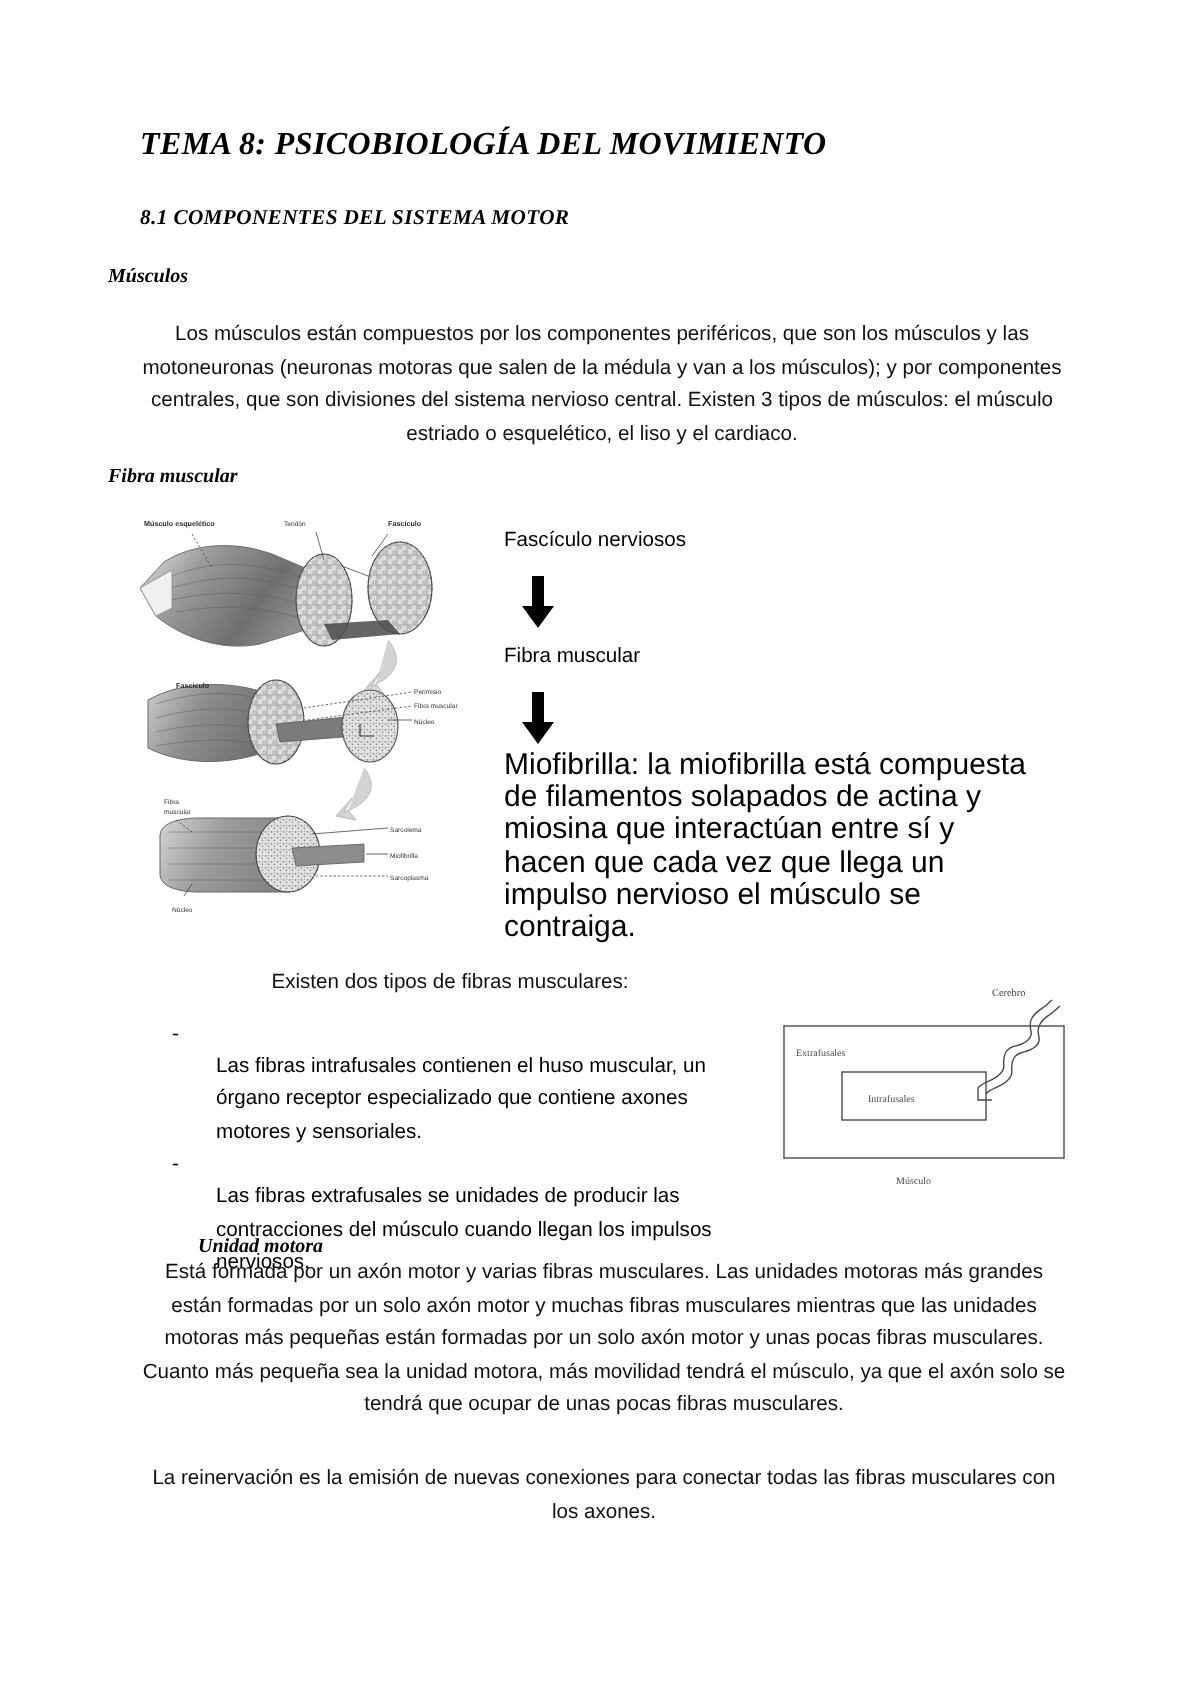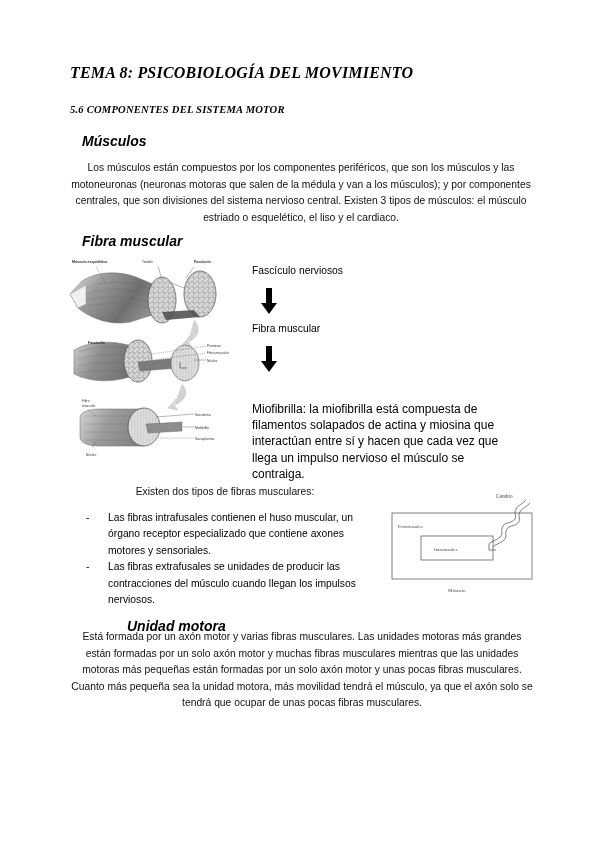--- a/index.html
+++ b/index.html
@@ -42,25 +42,25 @@
     width: 460px;
     font-family: "Liberation Serif", serif;
     font-weight: bold;
     font-style: italic;
     font-size: 10.6px;
     letter-spacing: 0.2px;
     white-space: nowrap;
   }
   .h-run {
     position: absolute;
-    left: 82px;
-    font-family: Liberation Sans, sans-serif;
+    left: 54px;
+    font-family: Liberation Serif, serif;
     font-weight: bold;
     font-style: italic;
-    font-size: 14px;
+    font-size: 10px;
     white-space: nowrap;
   }
   #musculos-heading { top: 133px; }
   #fibra-heading { top: 233px; }
   #unidad-heading { top: 618px; margin-left: 45px; }
 
   .body-text {
     position: absolute;
     left: 70px;
     font-size: 10.3px;
@@ -84,27 +84,27 @@
   }
   .bullet-row {
     display: flex;
     align-items: flex-start;
   }
   .bullet-row + .bullet-row { margin-top: 0px; }
   .bullet-dash {
     width: 22px;
     flex: 0 0 22px;
   }
-  .bullet-text { flex: 1 1 auto; }
+  .bullet-text { flex: 1 1 auto; margin-top: 16px; }
 
   
   .fig-side { position: absolute; left: 252px; }
   #fasciculo-label { top: 265px; font-size: 10.3px; white-space: nowrap; }
   #fibra-label     { top: 323px; font-size: 10.3px; white-space: nowrap; }
-  #miofibrilla-text{ top: 401px; width: 268px; font-size: 12px; line-height: 16.2px; }
+  #miofibrilla-text{ top: 375px; width: 268px; font-size: 15px; line-height: 16.2px; }
 
   .arrow-down {
     position: absolute;
     left: 258px;
     width: 22px;
     height: 26px;
   }
   #arrow-1 { top: 288px; }
   #arrow-2 { top: 346px; }
 
@@ -152,21 +152,21 @@
     fill: #4a4a4a;
   }
 </style>
 </head>
 <body>
 
 <div class="page">
 
   <div class="h-title">TEMA 8: PSICOBIOLOGÍA DEL MOVIMIENTO</div>
 
-  <div class="h-sub">5.6 COMPONENTES DEL SISTEMA MOTOR</div>
+  <div class="h-sub">8.1 COMPONENTES DEL SISTEMA MOTOR</div>
 
   <div class="h-run" id="musculos-heading">Músculos</div>
 
   <div class="body-text" id="intro-paragraph">Los músculos están compuestos por los componentes periféricos, que son los músculos y las motoneuronas (neuronas motoras que salen de la médula y van a los músculos); y por componentes centrales, que son divisiones del sistema nervioso central. Existen 3 tipos de músculos: el músculo estriado o esquelético, el liso y el cardiaco.</div>
 
   <div class="h-run" id="fibra-heading">Fibra muscular</div>
 
   <div id="muscle-figure">
     <svg viewBox="0 0 180 212" xmlns="http://www.w3.org/2000/svg">
       <defs>
@@ -339,14 +339,15 @@
       <text class="sch-label-blur" x="12" y="42">Extrafusales</text>
       <text class="sch-label-blur" x="48" y="65">Intrafusales</text>
       <text class="sch-label-blur" x="62" y="106">Músculo</text>
     </svg>
   </div>
 
   <div class="h-run" id="unidad-heading">Unidad motora</div>
 
   <div class="body-text" id="unidad-paragraph">Está formada por un axón motor y varias fibras musculares. Las unidades motoras más grandes están formadas por un solo axón motor y muchas fibras musculares mientras que las unidades motoras más pequeñas están formadas por un solo axón motor y unas pocas fibras musculares. Cuanto más pequeña sea la unidad motora, más movilidad tendrá el músculo, ya que el axón solo se tendrá que ocupar de unas pocas fibras musculares.</div>
 
+  <div class="body-text" id="reinervacion-paragraph">La reinervación es la emisión de nuevas conexiones para conectar todas las fibras musculares con los axones.</div>
 
 </div>
 
 </body></html>

